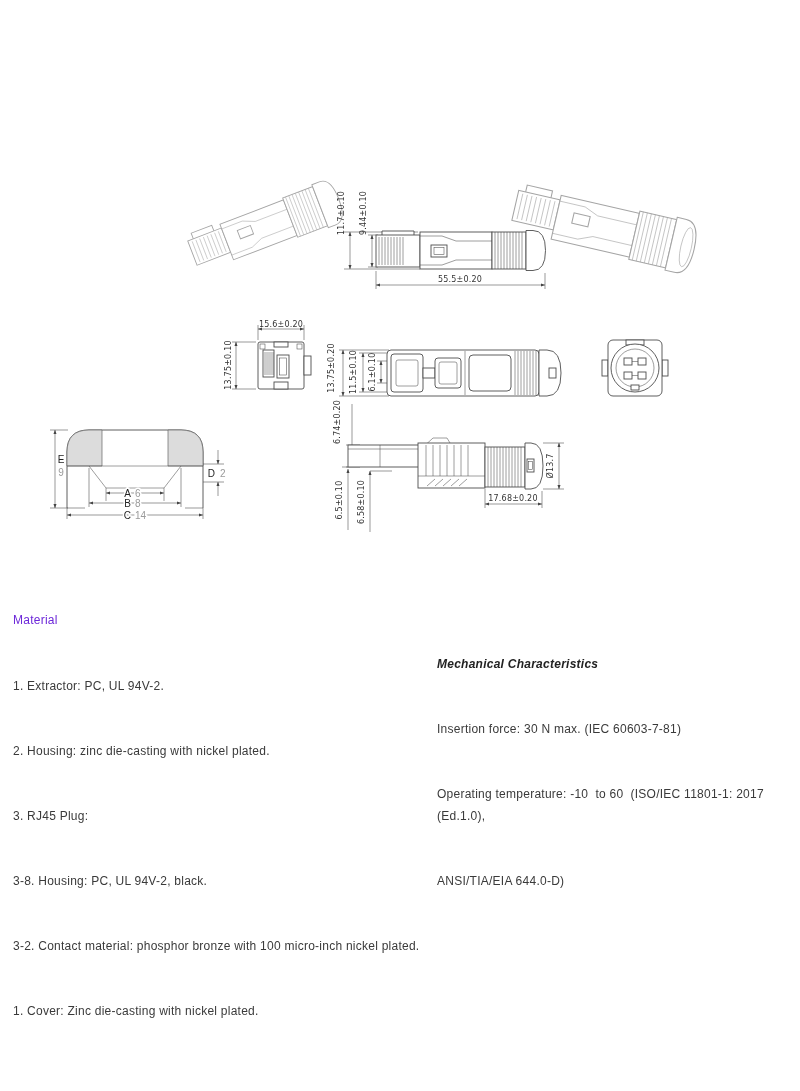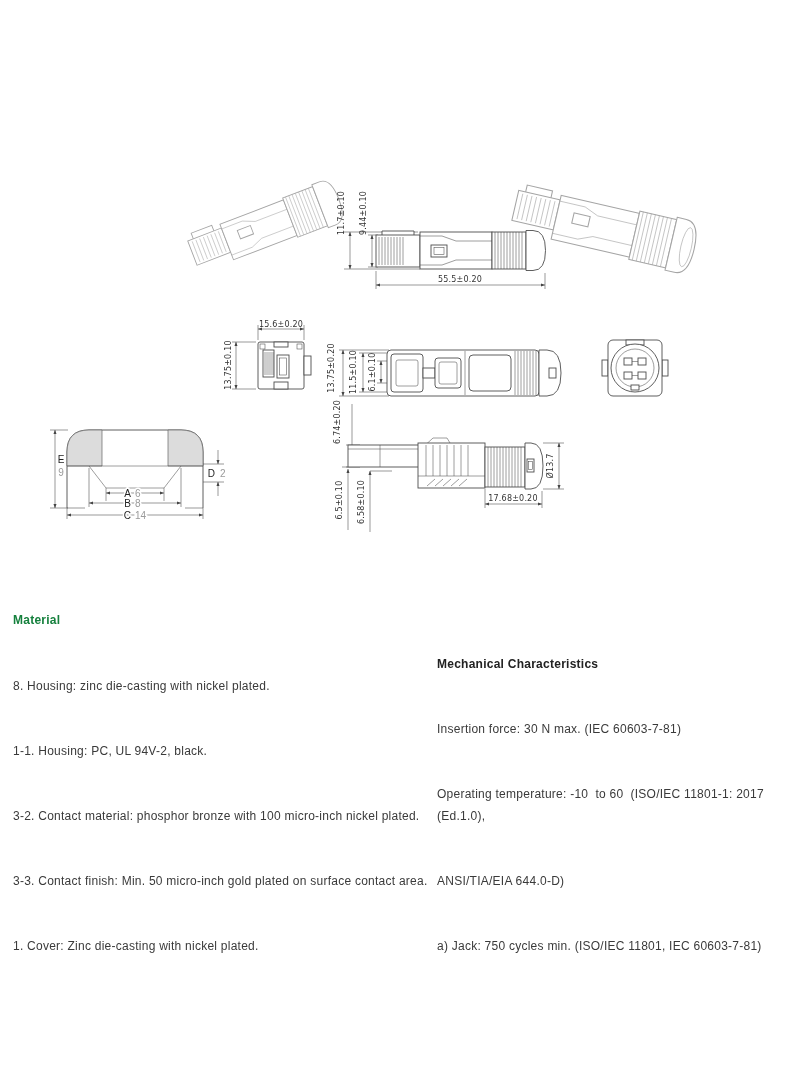--- a/index.html
+++ b/index.html
@@ -15,22 +15,22 @@
   .gray{fill:#dcdcdc;stroke:#666;stroke-width:0.7;}
   text.dim{font-family:"DejaVu Sans", sans-serif;font-size:8px;fill:#333;letter-spacing:0.2px;}
   text.blt{font-family:"Liberation Sans", sans-serif;font-size:10px;fill:#222;
            paint-order:stroke;stroke:#fff;stroke-width:3px;}
   text.bval{font-family:"Liberation Sans", sans-serif;font-size:10px;fill:#9a9a9a;
            paint-order:stroke;stroke:#fff;stroke-width:3px;}
   
   .col{position:absolute;font-size:12px;line-height:21.7px;letter-spacing:0.25px;white-space:pre-wrap;}
   .col-left{left:13px;top:567px;width:424px;}
   .col-right{left:437px;top:567px;width:352px;}
-  .sec-heading{font-weight:bold;color:#15803d;}
-  .sec-heading.bold{font-weight:bold;color:#222;}
+  .sec-heading{font-weight:normal;color:#6d28d9;}
+  .sec-heading.bold{font-weight:bold;color:#222;font-style:italic;}
 </style>
 </head>
 <body>
 
 <div id="page">
 
   <svg class="abs" style="left:172px;top:148px" width="205" height="122">
     <defs>
       <marker id="arr" viewBox="0 0 10 10" refX="9" refY="5" markerWidth="8" markerHeight="8" orient="auto-start-reverse">
         <path d="M0,1.6 L9.5,5 L0,8.4 Z" fill="#444"></path>
@@ -234,44 +234,44 @@
 
     <line class="diml" x1="22" y1="132" x2="22" y2="71" marker-end="url(#arr)"></line>
     <text class="dim" transform="rotate(-90 16 102)" x="16" y="102" text-anchor="middle">6.5±0.10</text>
     <line class="diml" x1="44" y1="73" x2="66" y2="73"></line>
     <line class="diml" x1="44" y1="134" x2="44" y2="73" marker-end="url(#arr)"></line>
     <text class="dim" transform="rotate(-90 38 104)" x="38" y="104" text-anchor="middle">6.58±0.10</text>
   </svg>
 
   <div class="col col-left">
     <div class="sec-heading">Material</div>
-    <div>8. Housing: zinc die-casting with nickel plated.</div>
-    <div>1-1. Housing: PC, UL 94V-2, black.</div>
+    <div>1. Extractor: PC, UL 94V-2.</div>
+    <div>2. Housing: zinc die-casting with nickel plated.</div>
+    <div>3. RJ45 Plug:</div>
+    <div>3-8. Housing: PC, UL 94V-2, black.</div>
     <div>3-2. Contact material: phosphor bronze with 100 micro-inch nickel plated.</div>
-    <div>3-3. Contact finish: Min. 50 micro-inch gold plated on surface contact area.</div>
     <div>1. Cover: Zinc die-casting with nickel plated.</div>
     
     
     
     
     
     
     
     
     
     
   </div>
 
   <div class="col col-right">
     <div>
       <div class="sec-heading bold">Mechanical Characteristics</div>
       <div>Insertion force: 30 N max. (IEC 60603-7-81)</div>
       <div>Operating temperature: -10  to 60  (ISO/IEC 11801-1: 2017 (Ed.1.0),</div>
       <div>ANSI/TIA/EIA 644.0-D)</div>
-      <div>a) Jack: 750 cycles min. (ISO/IEC 11801, IEC 60603-7-81)</div>
       
       
       
     </div>
     
   </div>
 
 </div>
 
 </body></html>

